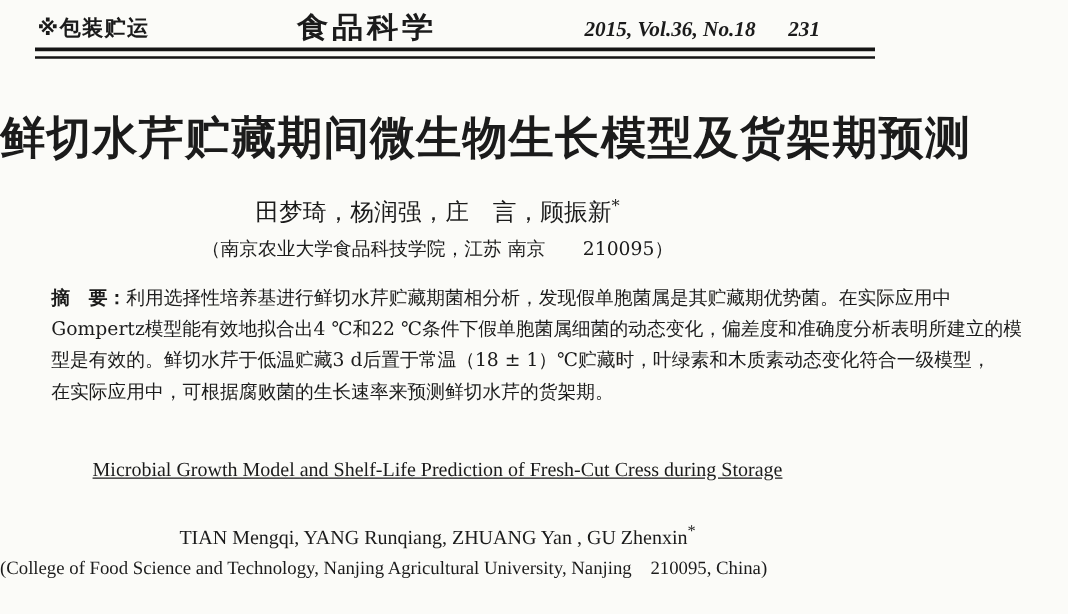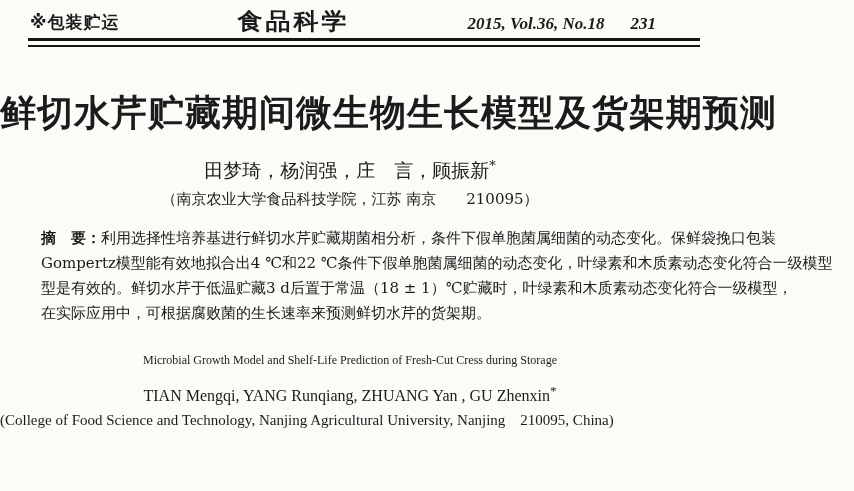--- a/index.html
+++ b/index.html
@@ -48,21 +48,21 @@
   .rule {
     margin: 4px 0 0 28px;
     height: 9px;
     border-top: 3px solid #151515;
     border-bottom: 2px solid #151515;
   }
   
   .title-cn {
     margin-top: 40px;
     text-align: right;
-    font-family: Liberation Serif, serif;
+    font-family: Liberation Mono, monospace;
     font-weight: bold;
     font-size: 36px;
     letter-spacing: 1px;
     line-height: 52px;
     white-space: nowrap;
   }
   .authors-cn {
     margin-top: 18px;
     text-align: center;
     font-family: "DejaVu Serif", serif;
@@ -99,28 +99,29 @@
   }
   .keywords {
     margin: 2px 38px 0 41px;
     font-family: "DejaVu Serif", serif;
     font-size: 15px;
     line-height: 25px;
     white-space: nowrap;
   }
   
   .title-en {
-    margin-top: 22px;
+    margin-top: 39px;
     text-align: center;
     font-family: "Liberation Serif", serif;
-    font-size: 12px;
+    font-size: 16px;
     line-height: 24px;
+    text-decoration: underline;
   }
   .authors-en {
-    margin-top: 13px;
+    margin-top: 31px;
     text-align: center;
     font-family: "Liberation Serif", serif;
     font-size: 16px;
     line-height: 22px;
     white-space: pre;
   }
   .affil-en {
     margin-top: 3px;
     text-align: left;
     font-family: "Liberation Serif", serif;
@@ -142,22 +143,22 @@
 
   <div class="rule"></div>
 
   <div class="title-cn">鲜切水芹贮藏期间微生物生长模型及货架期预测</div>
 
   <div class="authors-cn"><span>田梦琦，杨润强，庄　言，顾振新</span><sup>*</sup></div>
 
   <div class="affil-cn">（南京农业大学食品科技学院，江苏 南京　　210095）</div>
 
   <div class="abstract">
-    <div class="line"><span class="label">摘　要：</span><span>利用选择性培养基进行鲜切水芹贮藏期菌相分析，条件下假单胞菌属细菌的动态变化。保鲜袋挽口包装</span></div>
-    <div class="line">Gompertz模型能有效地拟合出4 ℃和22 ℃条件下假单胞菌属细菌的动态变化，叶绿素和木质素动态变化符合一级模型</div>
+    <div class="line"><span class="label">摘　要：</span><span>利用选择性培养基进行鲜切水芹贮藏期菌相分析，发现假单胞菌属是其贮藏期优势菌。在实际应用中</span></div>
+    <div class="line">Gompertz模型能有效地拟合出4 ℃和22 ℃条件下假单胞菌属细菌的动态变化，偏差度和准确度分析表明所建立的模</div>
     <div class="line">型是有效的。鲜切水芹于低温贮藏3 d后置于常温（18 ± 1）℃贮藏时，叶绿素和木质素动态变化符合一级模型，</div>
     <div class="line">在实际应用中，可根据腐败菌的生长速率来预测鲜切水芹的货架期。</div>
   </div>
 
 
   <div class="title-en">Microbial Growth Model and Shelf-Life Prediction of Fresh-Cut Cress during Storage</div>
 
   <div class="authors-en"><span>TIAN Mengqi, YANG Runqiang, ZHUANG Yan , GU Zhenxin</span><sup>*</sup></div>
 
   <div class="affil-en">(College of Food Science and Technology, Nanjing Agricultural University, Nanjing    210095, China)</div>

